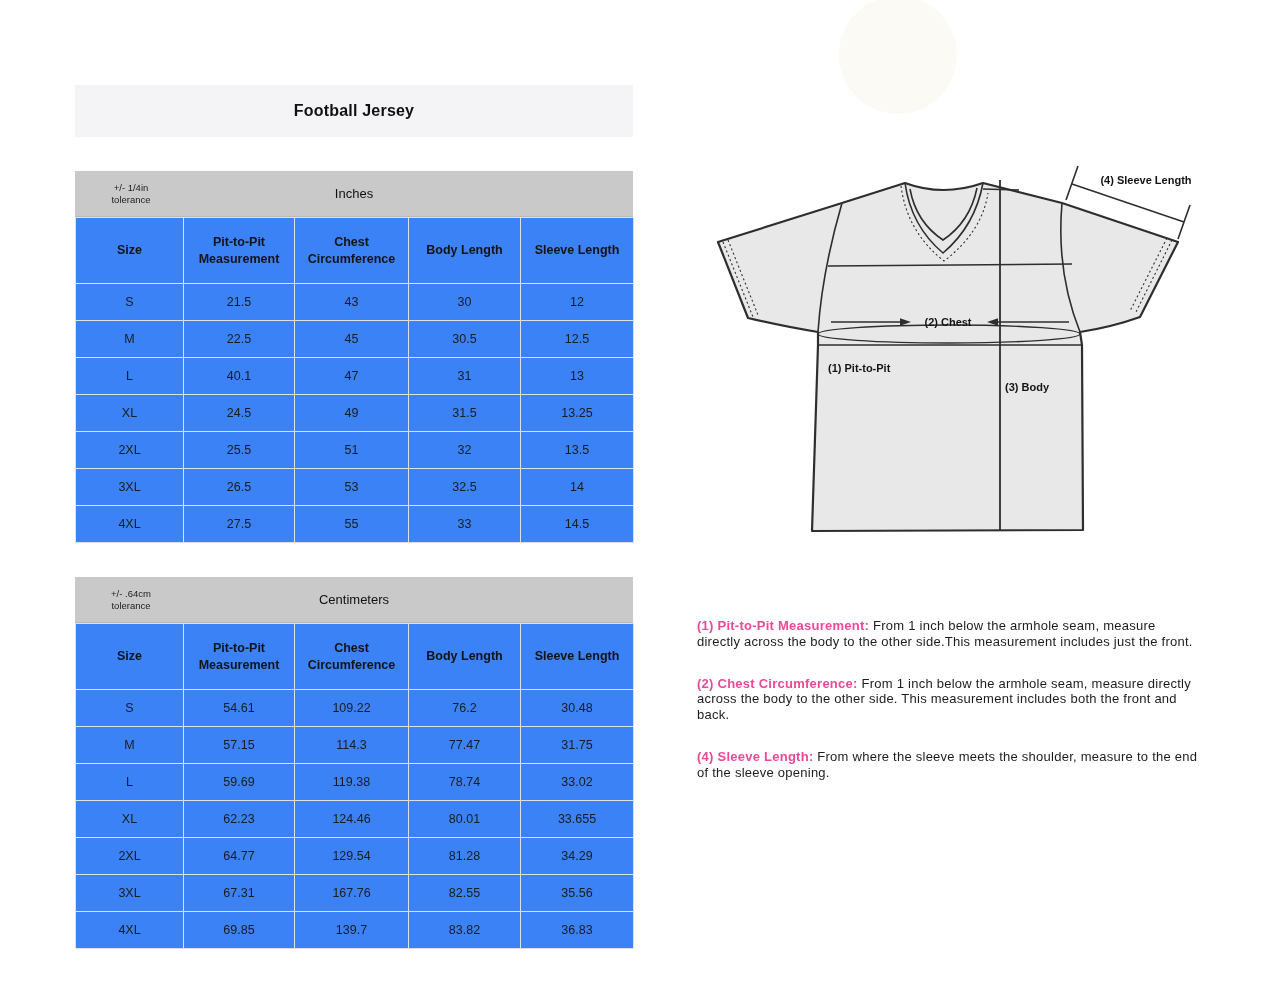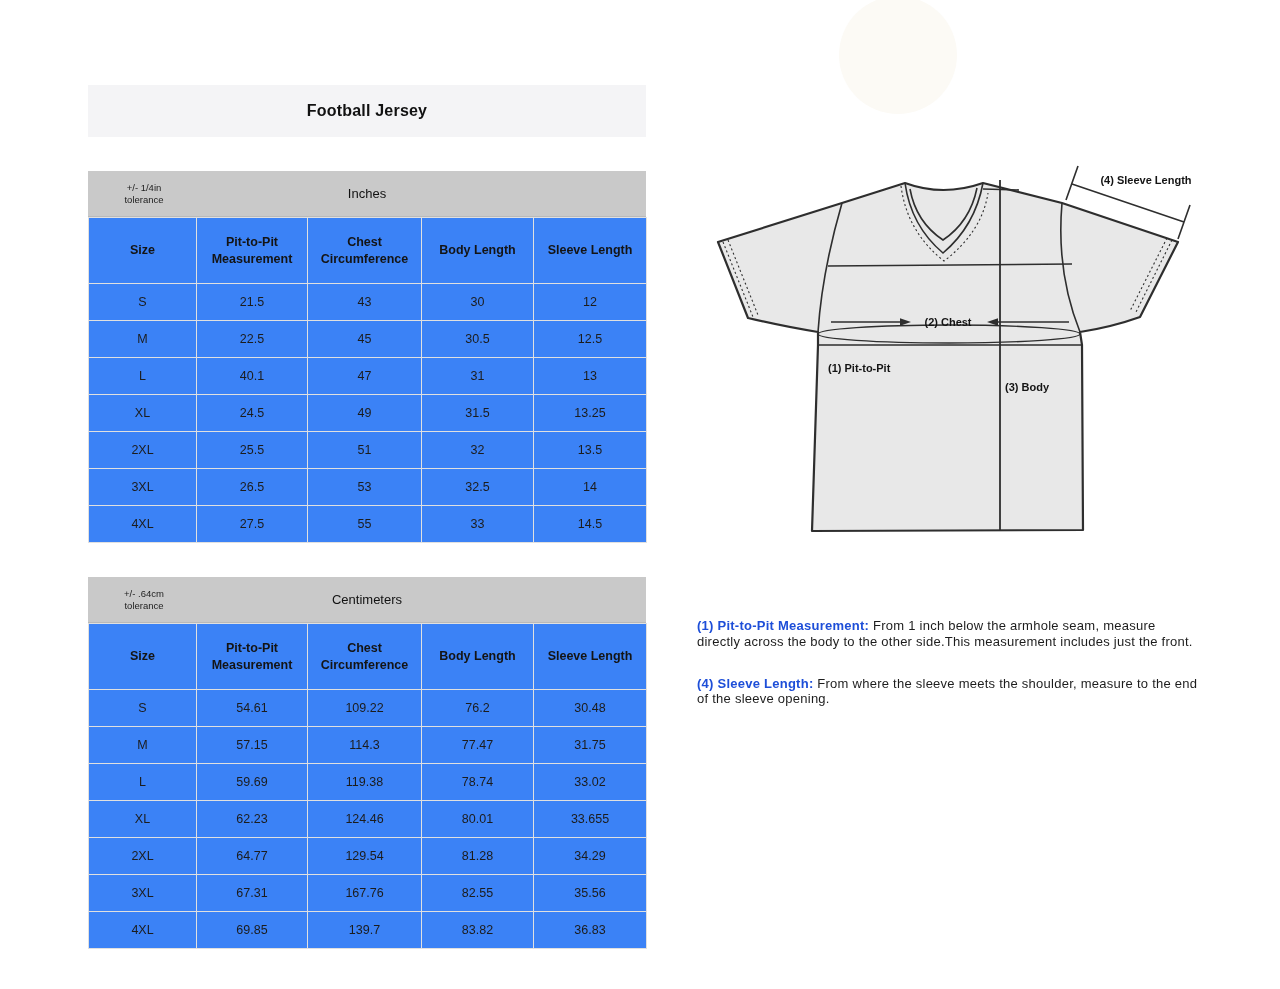--- a/index.html
+++ b/index.html
@@ -18,21 +18,21 @@
     font-family:"Liberation Sans", sans-serif;
     color:var(--text_dark);
     position:relative;
     overflow:hidden;
   }
   .watermark{
     position:absolute;left:839px;top:-4px;width:118px;height:118px;
     border-radius:50%;background:var(--watermark);
   }
   
-  .chart{position:absolute;left:88px;top:85px;width:558px;}
+  .chart{position:absolute;left:75px;top:85px;width:558px;}
   .chart-title{
     height:52px;background:var(--title_bg);
     display:flex;align-items:center;justify-content:center;
     font-size:16px;font-weight:700;letter-spacing:0.2px;color:#111;
   }
   .unit-band{
     position:relative;height:46px;background:var(--band_gray);
     display:flex;align-items:center;justify-content:center;
     border-bottom:1px solid #b9b9b9;
     margin-top:34px;
@@ -61,21 +61,21 @@
   .diagram text{
     font-family:"Liberation Sans", sans-serif;
     font-size:11px;font-weight:700;fill:#141414;
   }
   
   .notes{
     position:absolute;left:697px;top:618px;width:503px;
     font-size:13px;line-height:15.8px;letter-spacing:0.25px;color:#1d1d1d;
   }
   .note{margin:0 0 26px 0;}
-  .note-label{font-weight:700;color:#1d4ed8;}
+  .note-label{font-weight:700;color:#ec4899;}
 </style>
 </head>
 <body>
 
 <div class="watermark"></div>
 
 <div class="chart">
 
   <div class="chart-title">Football Jersey</div>
 
@@ -271,14 +271,15 @@
   </g>
 
   <text x="1146" y="184" text-anchor="middle">(4) Sleeve Length</text>
   <text x="948" y="326" text-anchor="middle">(2) Chest</text>
   <text x="828" y="372" text-anchor="start">(1) Pit-to-Pit</text>
   <text x="1005" y="391" text-anchor="start">(3) Body</text>
 </svg>
 
 <div class="notes">
   <p class="note"><span class="note-label">(1) Pit-to-Pit Measurement:</span> <span>From 1 inch below the armhole seam, measure directly across the body to the other side.This measurement includes just the front.</span></p>
+  <p class="note"><span class="note-label">(2) Chest Circumference:</span> <span>From 1 inch below the armhole seam, measure directly across the body to the other side. This measurement includes both the front and back.</span></p>
   <p class="note"><span class="note-label">(4) Sleeve Length:</span> <span>From where the sleeve meets the shoulder, measure to the end of the sleeve opening.</span></p>
 </div>
 
 </body></html>

